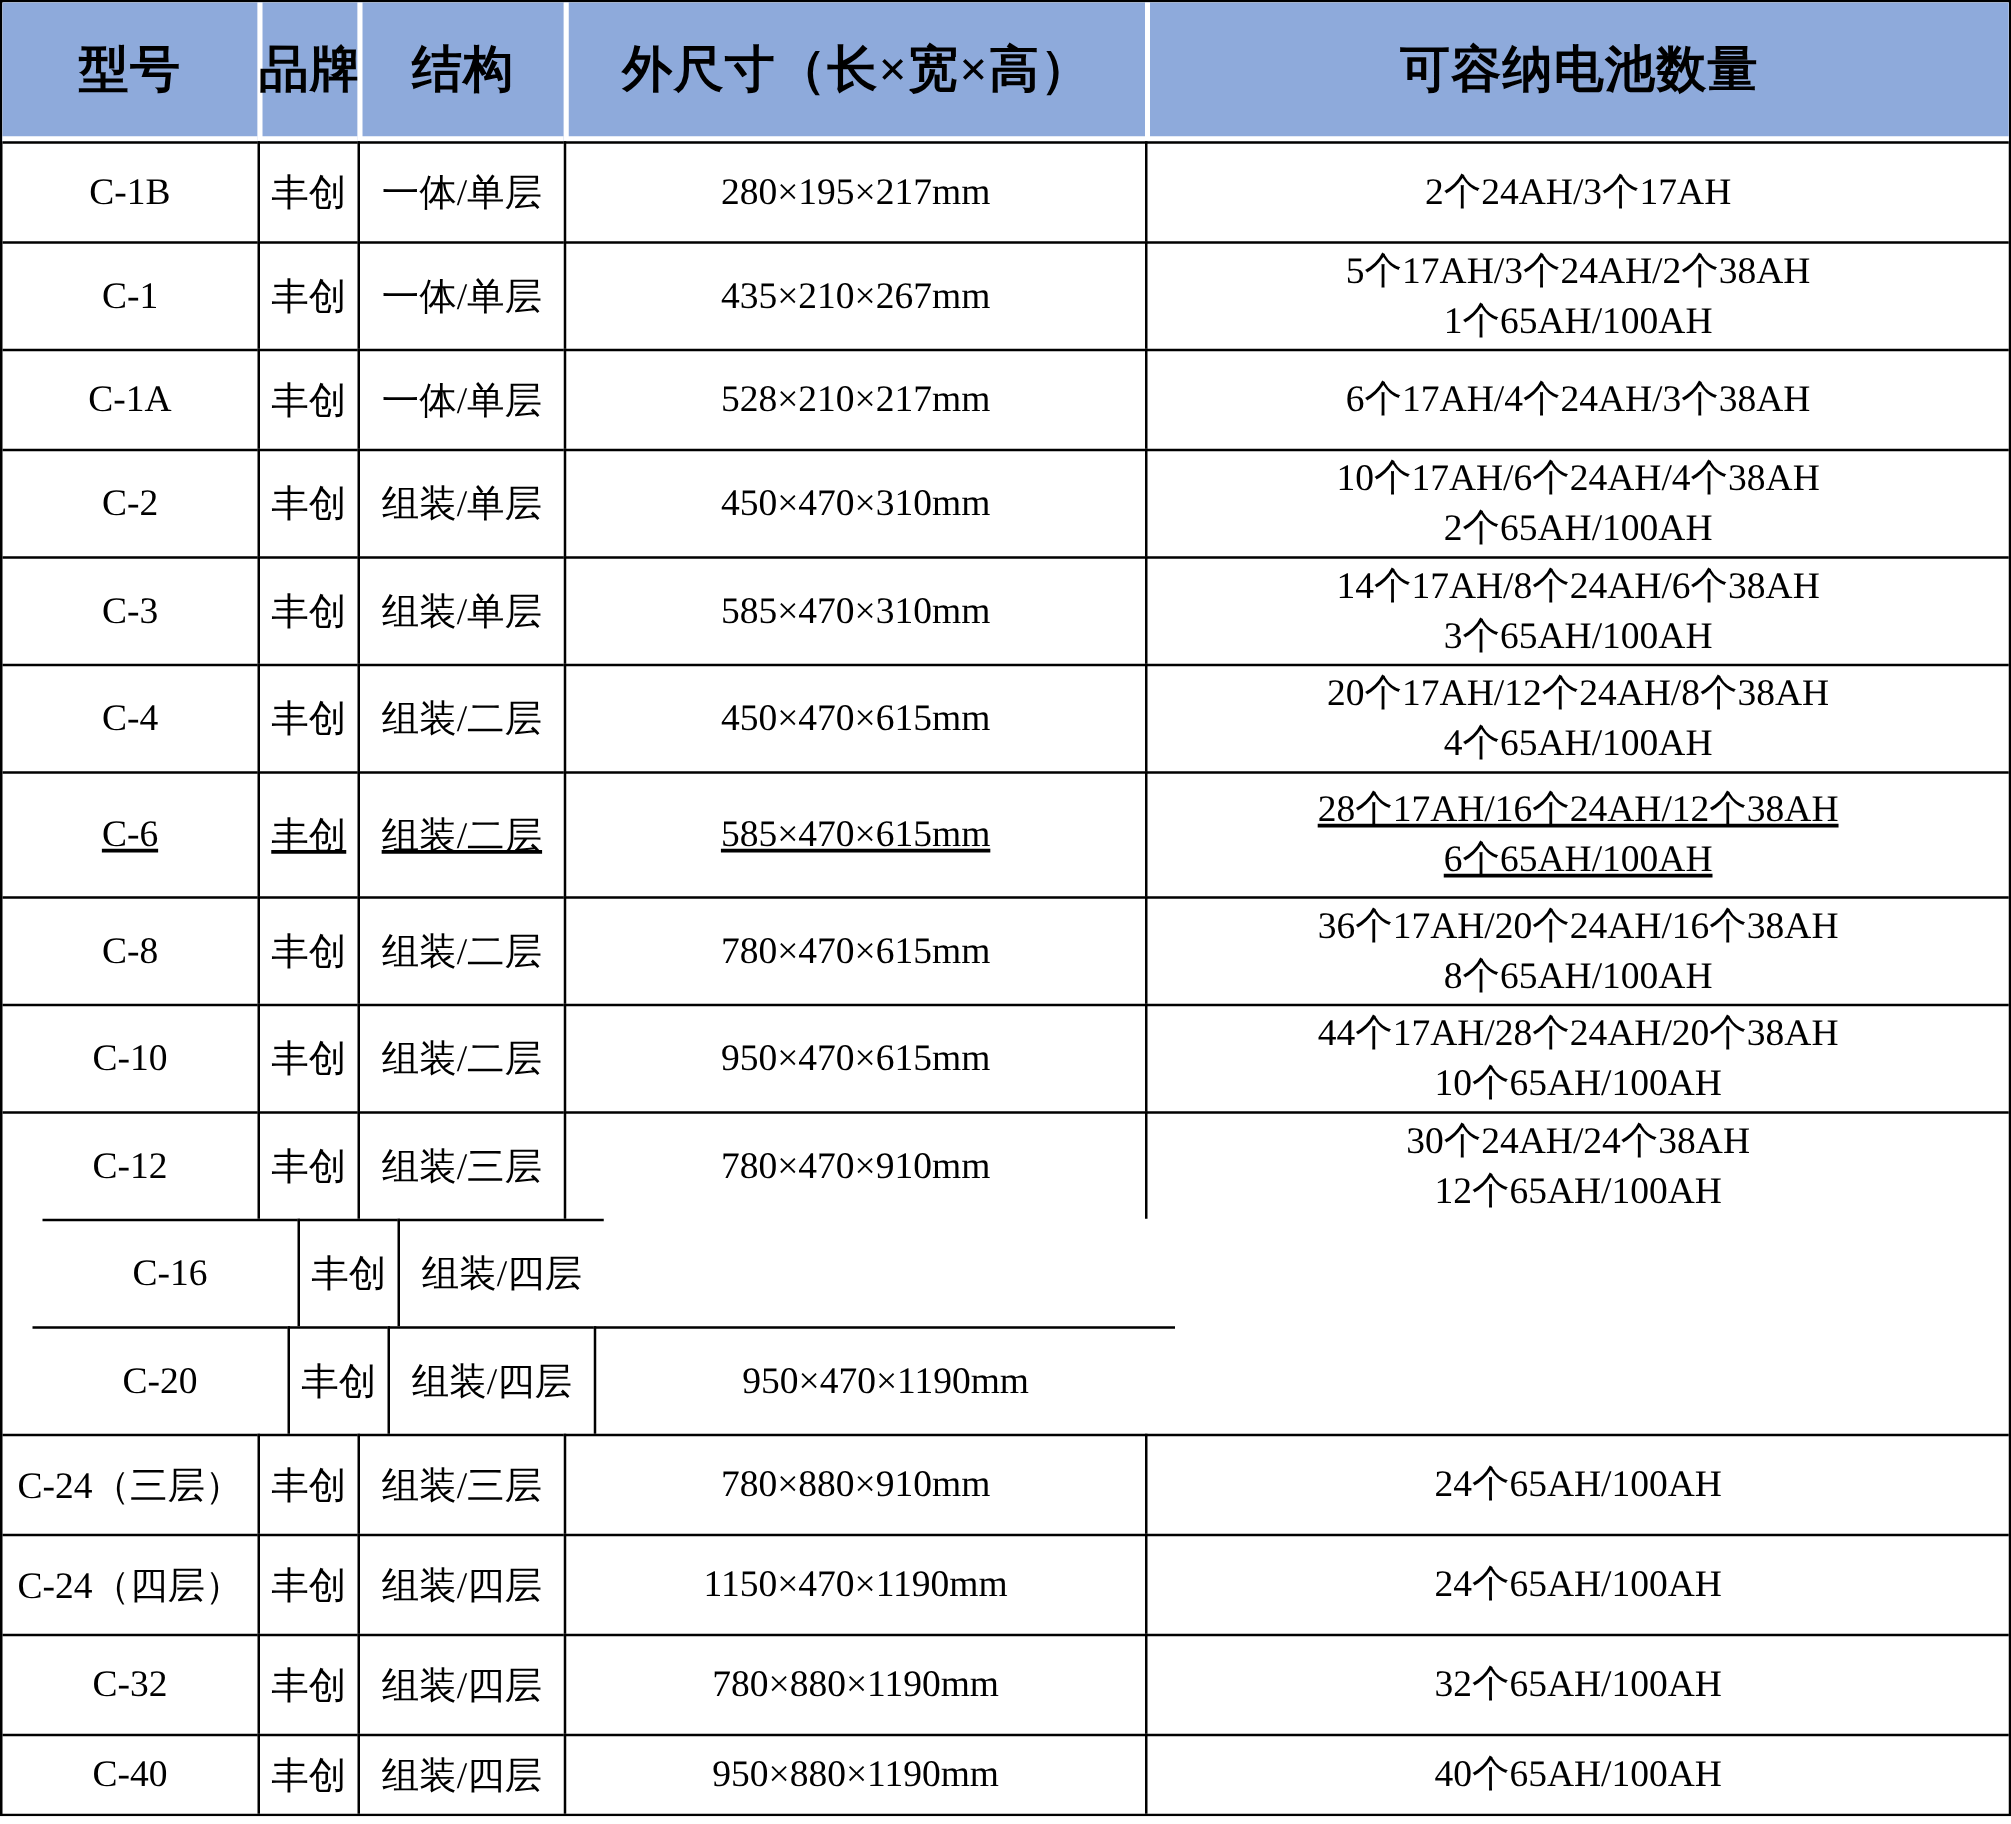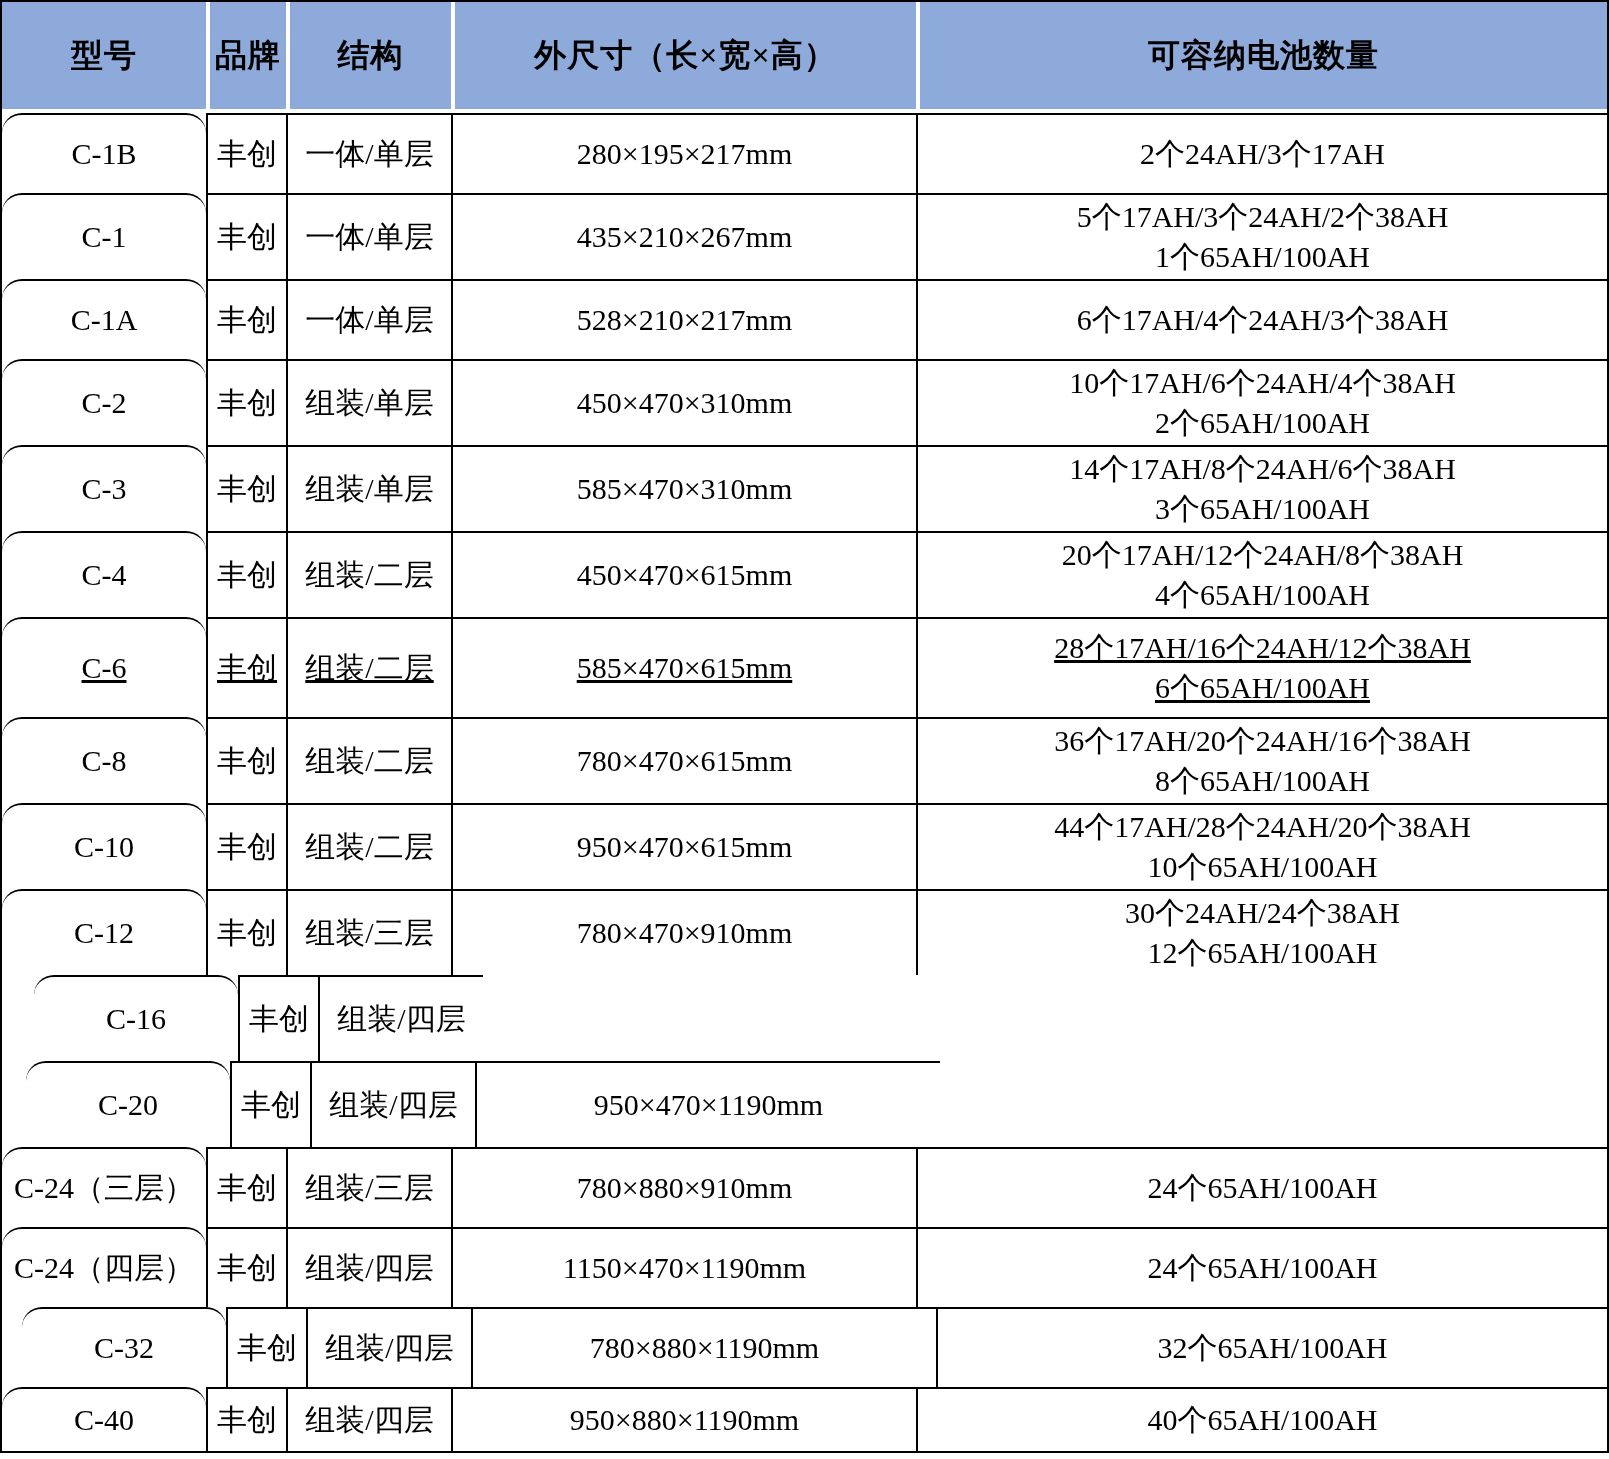--- a/index.html
+++ b/index.html
@@ -19,21 +19,21 @@
     background: #fff;
   }
   .th {
     background: var(--header-bg, #8EAADB);
     border-left: 4px solid #fff;
     border-bottom: 4px solid #fff;
     display: flex;
     align-items: center;
     justify-content: center;
     font-weight: 700;
-    font-size: 32px;
+    font-size: 40px;
     letter-spacing: 1px;
     white-space: nowrap;
   }
   .th:first-child { border-left: none; }
 
   .tr {
     display: grid;
     grid-template-columns: 204px 80px 165px 465px 1fr;
   }
   .td {
@@ -42,21 +42,21 @@
     display: flex;
     flex-direction: column;
     align-items: center;
     justify-content: center;
     font-size: 30px;
     text-align: center;
     white-space: nowrap;
     overflow: hidden;
     padding: 0 2px;
   }
-  .td:first-child { border-left: none; border-radius: 20px; }
+  .td:first-child { border-left: none; }
   .cap-line { line-height: 40px; }
 </style>
 </head>
 <body>
 
 <div class="tbl">
   <div class="thead">
     <div class="th">型号</div>
     <div class="th">品牌</div>
     <div class="th">结构</div>
@@ -184,21 +184,21 @@
   </div>
       <div class="tr" style="height: 80px;">
     <div class="td">C-24（四层）</div>
     <div class="td">丰创</div>
     <div class="td">组装/四层</div>
     <div class="td">1150×470×1190mm</div>
     <div class="td">
           <div class="cap-line">24个65AH/100AH</div>
         </div>
   </div>
-      <div class="tr" style="height: 80px; padding-left: 20px;">
+      <div class="tr" style="height: 80px;">
     <div class="td">C-32</div>
     <div class="td">丰创</div>
     <div class="td">组装/四层</div>
     <div class="td">780×880×1190mm</div>
     <div class="td">
           <div class="cap-line">32个65AH/100AH</div>
         </div>
   </div>
       <div class="tr" style="height: 64px;">
     <div class="td">C-40</div>

